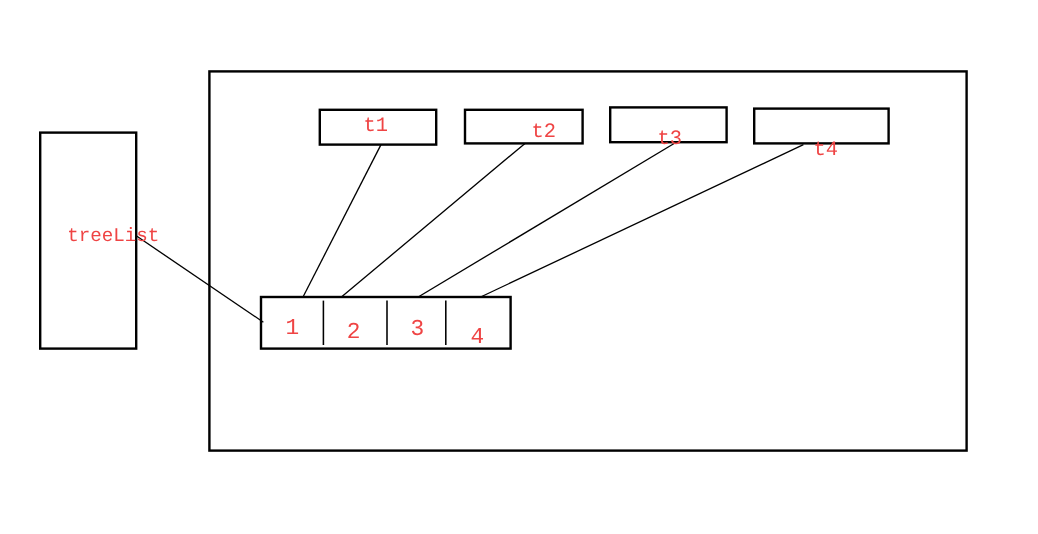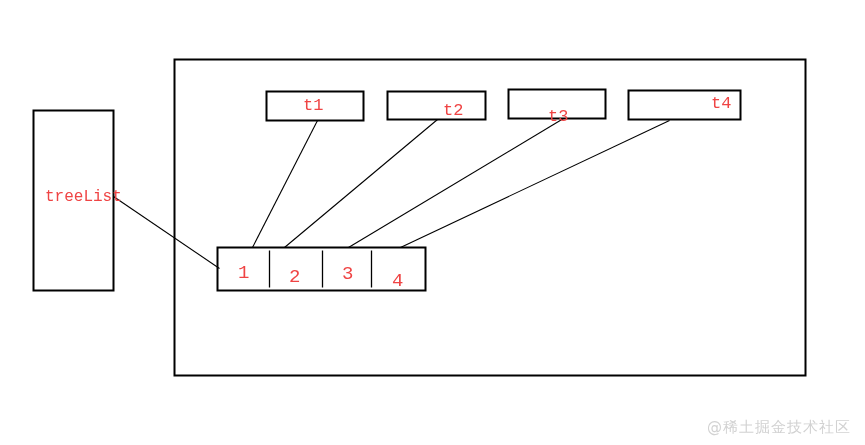--- a/index.html
+++ b/index.html
@@ -39,20 +39,21 @@
     font-size: 17px;
     line-height: 1;
   }
   .cell-label {
     font-size: 19px;
     line-height: 1;
   }
   .treelist-label {
     font-size: 16px;
     line-height: 1;
+    margin-left: 11px;
   }
   .watermark {
     position: absolute;
     right: 14px;
     bottom: 8px;
     font-family: "DejaVu Sans", sans-serif;
     font-size: 15px;
     color: #d2d2d2;
     letter-spacing: 1px;
     white-space: nowrap;
@@ -85,18 +86,17 @@
 
   <div id="text-layer">
       <div class="box-label treelist-label" style="left: 45px; top: 189px;">treeList</div>
       <div class="box-label cell-label" style="left: 238px; top: 264px;">1</div>
       <div class="box-label cell-label" style="left: 289px; top: 268px;">2</div>
       <div class="box-label cell-label" style="left: 342px; top: 265px;">3</div>
       <div class="box-label cell-label" style="left: 392px; top: 272px;">4</div>
       <div class="box-label t-label" style="left: 303px; top: 97px;">t1</div>
       <div class="box-label t-label" style="left: 443px; top: 102px;">t2</div>
       <div class="box-label t-label" style="left: 548px; top: 108px;">t3</div>
-      <div class="box-label t-label" style="left: 678px; top: 95px; margin-left: 33px;">t4</div>
+      <div class="box-label t-label" style="left: 678px; top: 117px;">t4</div>
     </div>
 
-  <div class="watermark">@稀土掘金技术社区</div>
 
 </div>
 
 </body></html>

